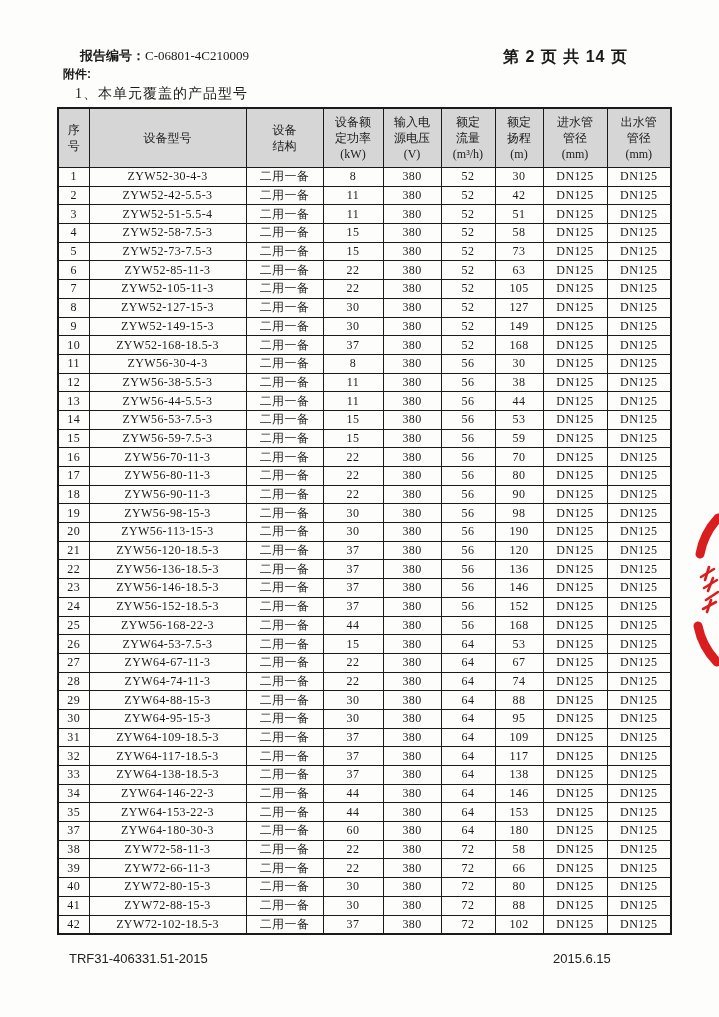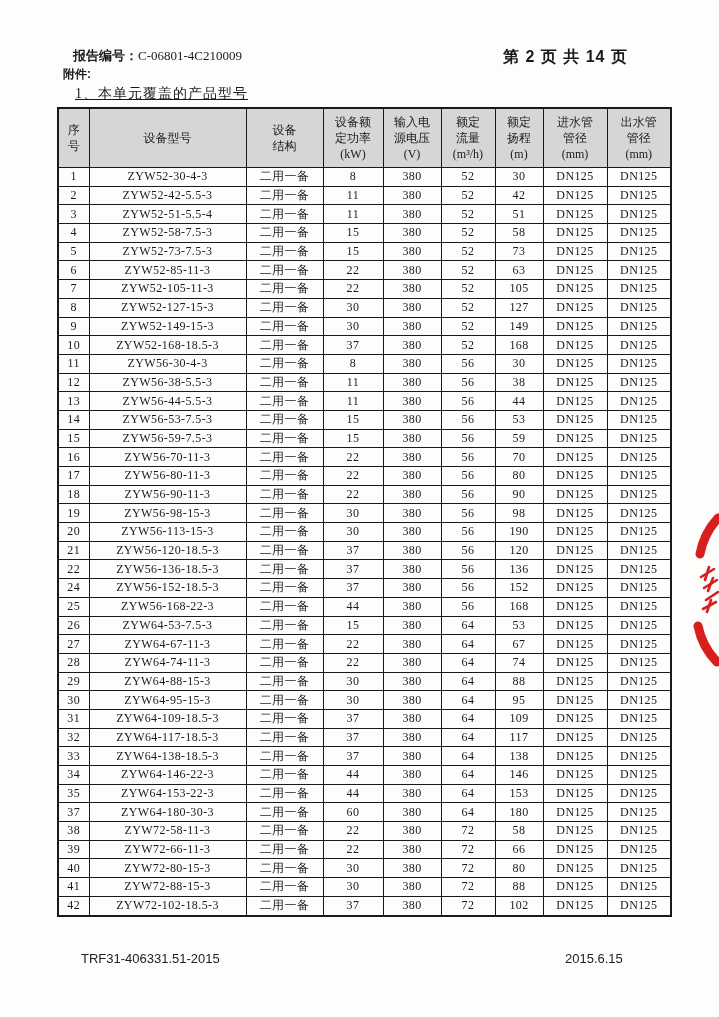--- a/index.html
+++ b/index.html
@@ -5,35 +5,34 @@
   html,body{margin:0;padding:0;background:#e8e8e8;}
   .page{
     position:relative;
     width:719px;height:1017px;
     background:#fdfdfc;
     overflow:hidden;
     font-family:"Liberation Serif","DejaVu Serif",serif;
     color:#1a1a1a;
   }
   
-  .report-line{position:absolute;left:73px;top:47px;font-size:13px;white-space:nowrap;}
+  .report-line{position:absolute;left:80px;top:47px;font-size:13px;white-space:nowrap;}
   .report-line .lbl{font-family:"Liberation Sans","DejaVu Sans",sans-serif;font-weight:bold;}
   .report-line .val{font-family:"Liberation Serif","DejaVu Serif",serif;}
   .page-indicator{
     position:absolute;left:503px;top:47px;font-size:16px;white-space:nowrap;
     font-family:Liberation Sans, sans-serif;font-weight:bold;letter-spacing:1px;
   }
   .attachment{
     position:absolute;left:63px;top:66px;font-size:12px;
     font-family:"Liberation Sans","DejaVu Sans",sans-serif;font-weight:bold;
   }
   .section-title{
     position:absolute;left:75px;top:85px;font-size:14px;letter-spacing:1px;
     font-family:"Liberation Serif","DejaVu Serif",serif;
-    text-decoration:underline;
   }
   
   table.models{
     position:absolute;left:57px;top:107px;width:615px;
     border-collapse:collapse;table-layout:fixed;
     border:2px solid #1a1a1a;
   }
   table.models th{
     background:#d6d6d6;
     border:1px solid #1a1a1a;
@@ -47,21 +46,21 @@
     border:1px solid #1a1a1a;
     font-size:12px;
     text-align:center;vertical-align:middle;
     height:17.7px;padding:0;
     white-space:nowrap;overflow:hidden;
     letter-spacing:0.4px;
   }
   
   .footer-left,.footer-right{
     position:absolute;top:951px;font-size:13px;
-    font-family:"Liberation Sans","DejaVu Sans",sans-serif;color:#222;margin-left:12px;
+    font-family:"Liberation Sans","DejaVu Sans",sans-serif;color:#222;
   }
   .footer-left{left:69px;}
   .footer-right{left:553px;}
   
   .stamp{position:absolute;left:691px;top:510px;width:28px;height:160px;}
 </style>
 </head>
 <body>
 
 <div class="page">
@@ -352,20 +351,31 @@
           <td>ZYW56-136-18.5-3</td>
           <td>二用一备</td>
           <td>37</td>
           <td>380</td>
           <td>56</td>
           <td>136</td>
           <td>DN125</td>
           <td>DN125</td>
         </tr>
         <tr>
+          <td>23</td>
+          <td>ZYW56-146-18.5-3</td>
+          <td>二用一备</td>
+          <td>37</td>
+          <td>380</td>
+          <td>56</td>
+          <td>146</td>
+          <td>DN125</td>
+          <td>DN125</td>
+        </tr>
+        <tr>
           <td>24</td>
           <td>ZYW56-152-18.5-3</td>
           <td>二用一备</td>
           <td>37</td>
           <td>380</td>
           <td>56</td>
           <td>152</td>
           <td>DN125</td>
           <td>DN125</td>
         </tr>

